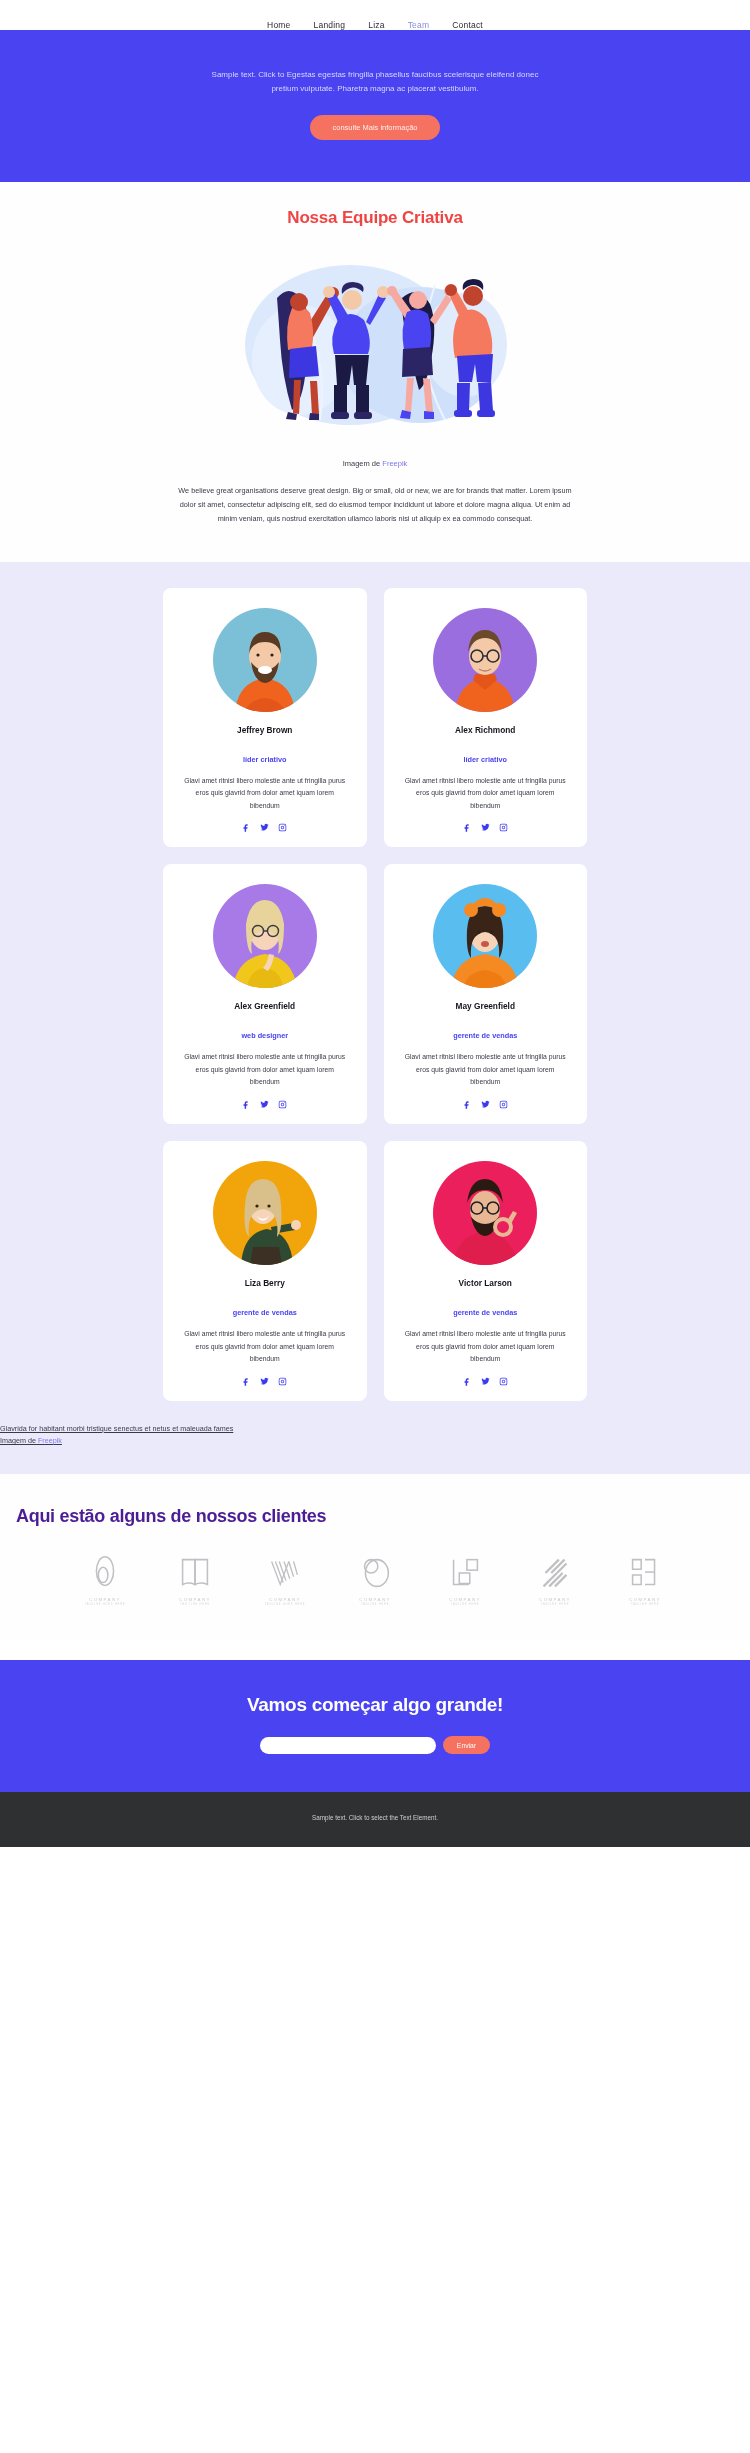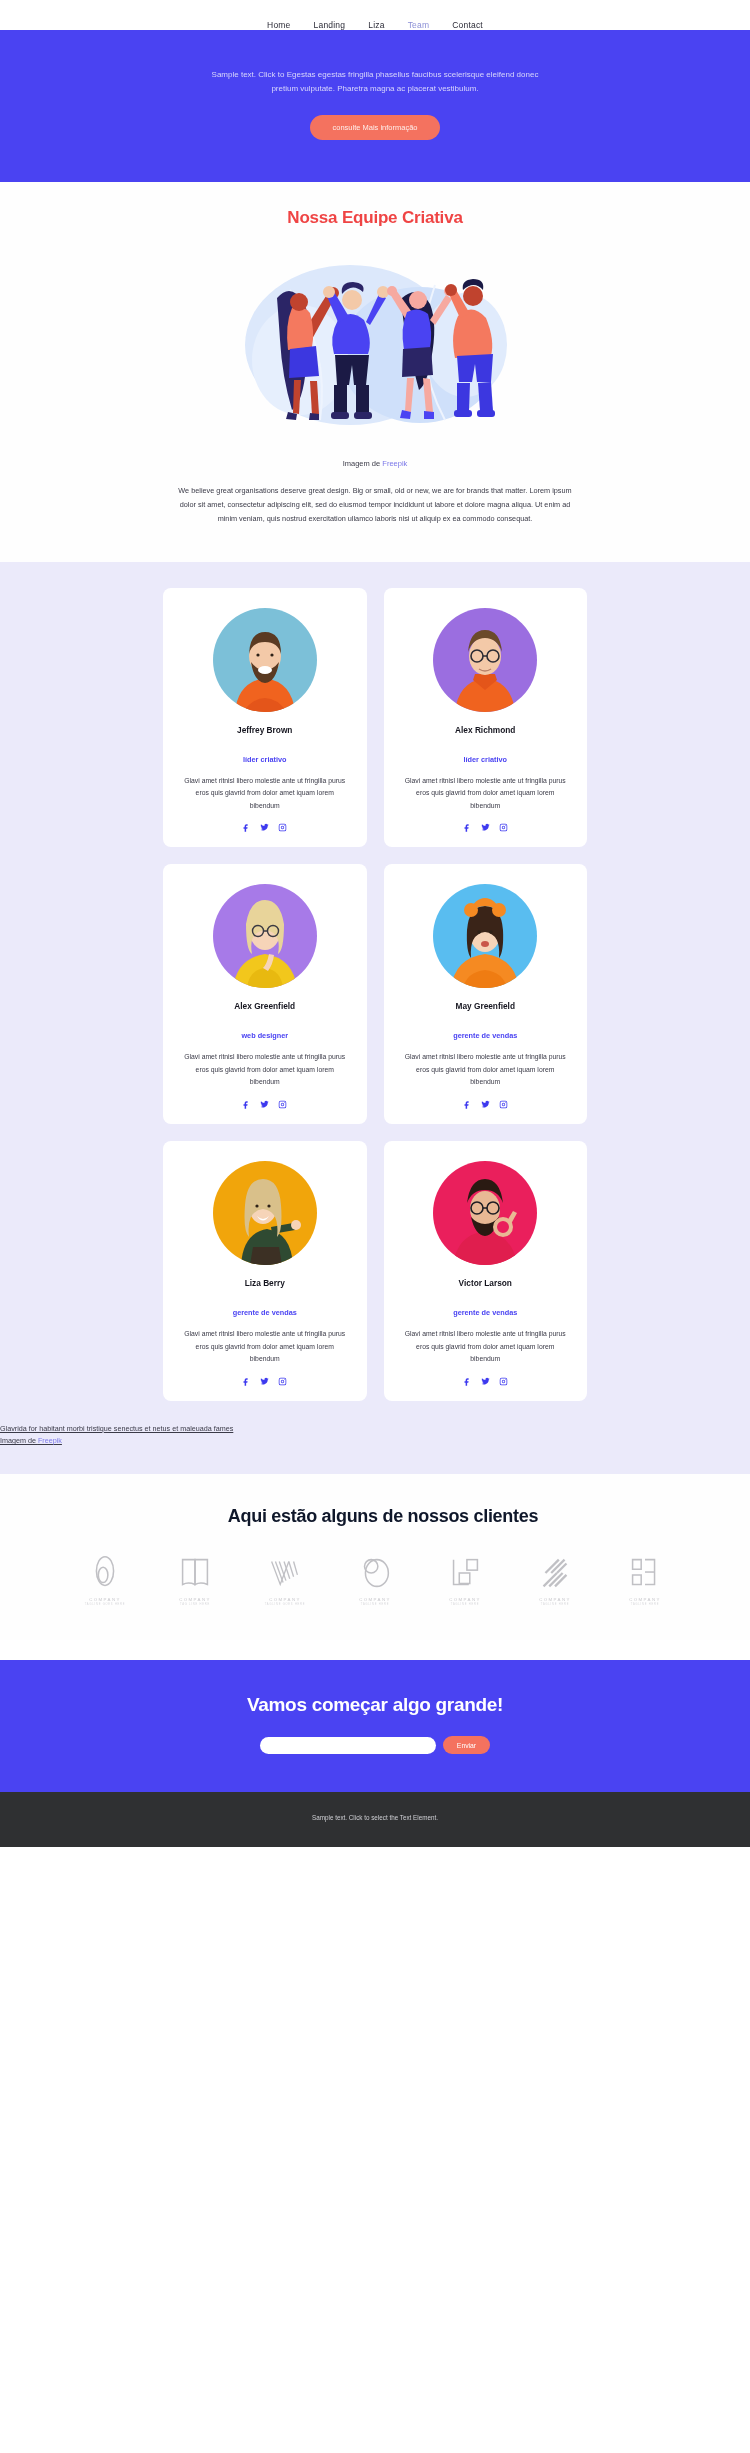--- a/index.html
+++ b/index.html
@@ -150,24 +150,24 @@
     line-height:1.75;
     color:#3a3a47;
     padding-bottom:16px;
     text-decoration:underline;
   }
   .team-caption a { color:#7b78e8; text-decoration:none; }
 
   
   .sec-clients { background:#fefefe; padding:32px 0 34px; }
   .clients-title {
-    text-align:center;
+    text-align:left;
     font-size:18px;
     font-weight:bold;
-    color:#0f172a;
+    color:#4c1d95;
     letter-spacing:-.3px;
     padding-left:16px;
   }
   .logos {
     margin-top:26px;
     display:flex;
     justify-content:center;
     align-items:flex-start;
     gap:12px;
   }

